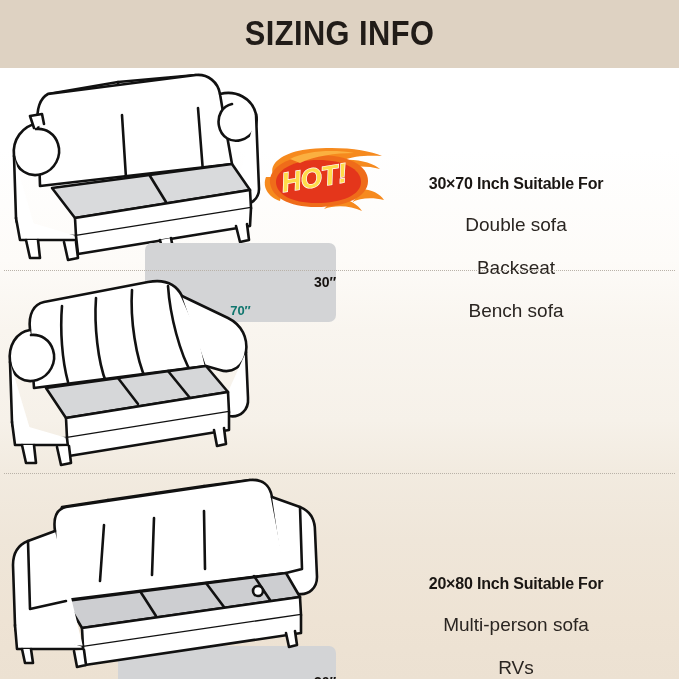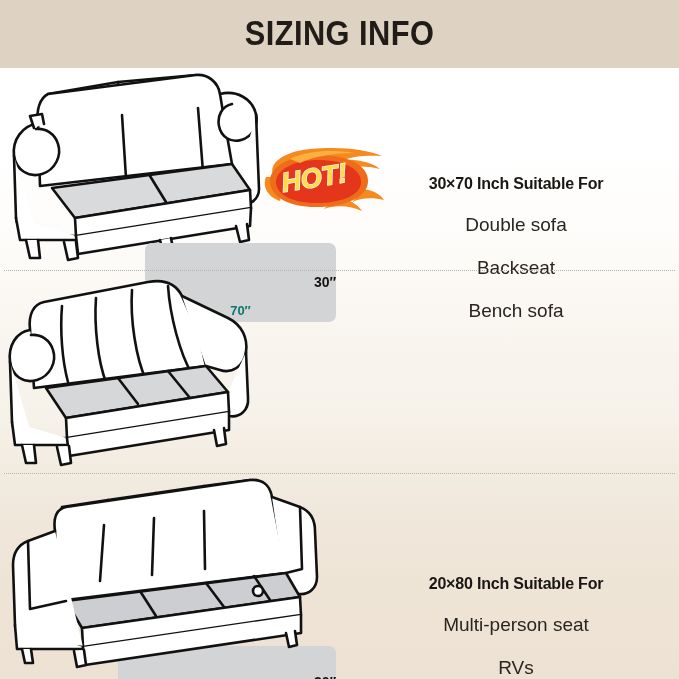--- a/index.html
+++ b/index.html
@@ -285,21 +285,21 @@
       </svg>
     </div>
 
     <div class="mat" id="mat-2">
       
     </div>
     <div class="mat-h" id="mat-h-2">30″</div>
 
     <div class="textcol" id="text-2">
       <div class="sz-heading">20×80 Inch Suitable For</div>
-      <div class="sz-line">Multi-person seat</div>
+      <div class="sz-line">Multi-person sofa</div>
       <div class="sz-line">RVs</div>
     </div>
   </div>
 
   <div class="divider" id="divider-2"></div>
 
   <div class="section" id="section-3">
     <div class="illus">
       <svg width="360" height="206" viewBox="0 0 360 206" xmlns="http://www.w3.org/2000/svg">
         <g fill="#ffffff" stroke="#111111" stroke-width="2.6" stroke-linejoin="round" stroke-linecap="round">

